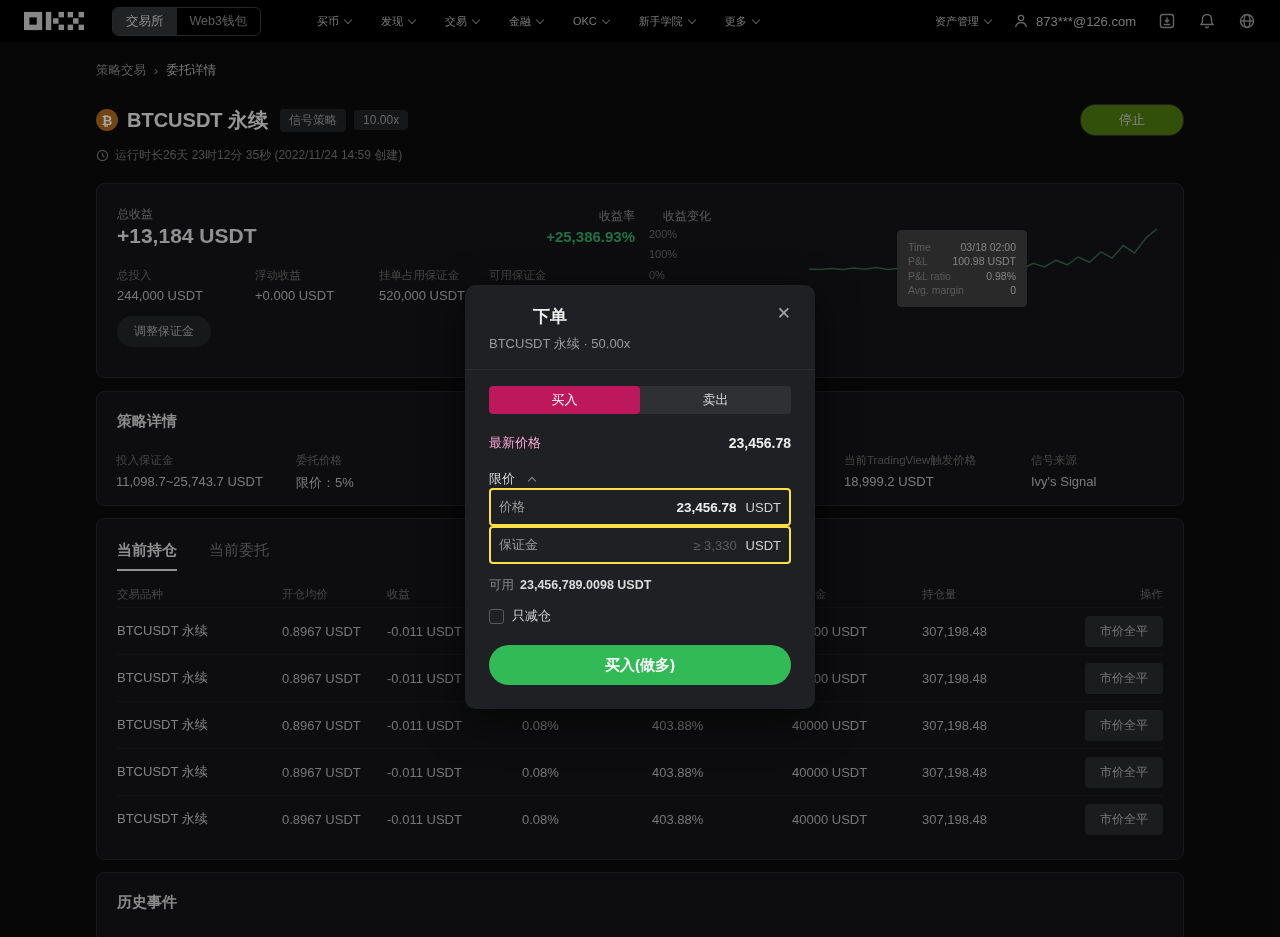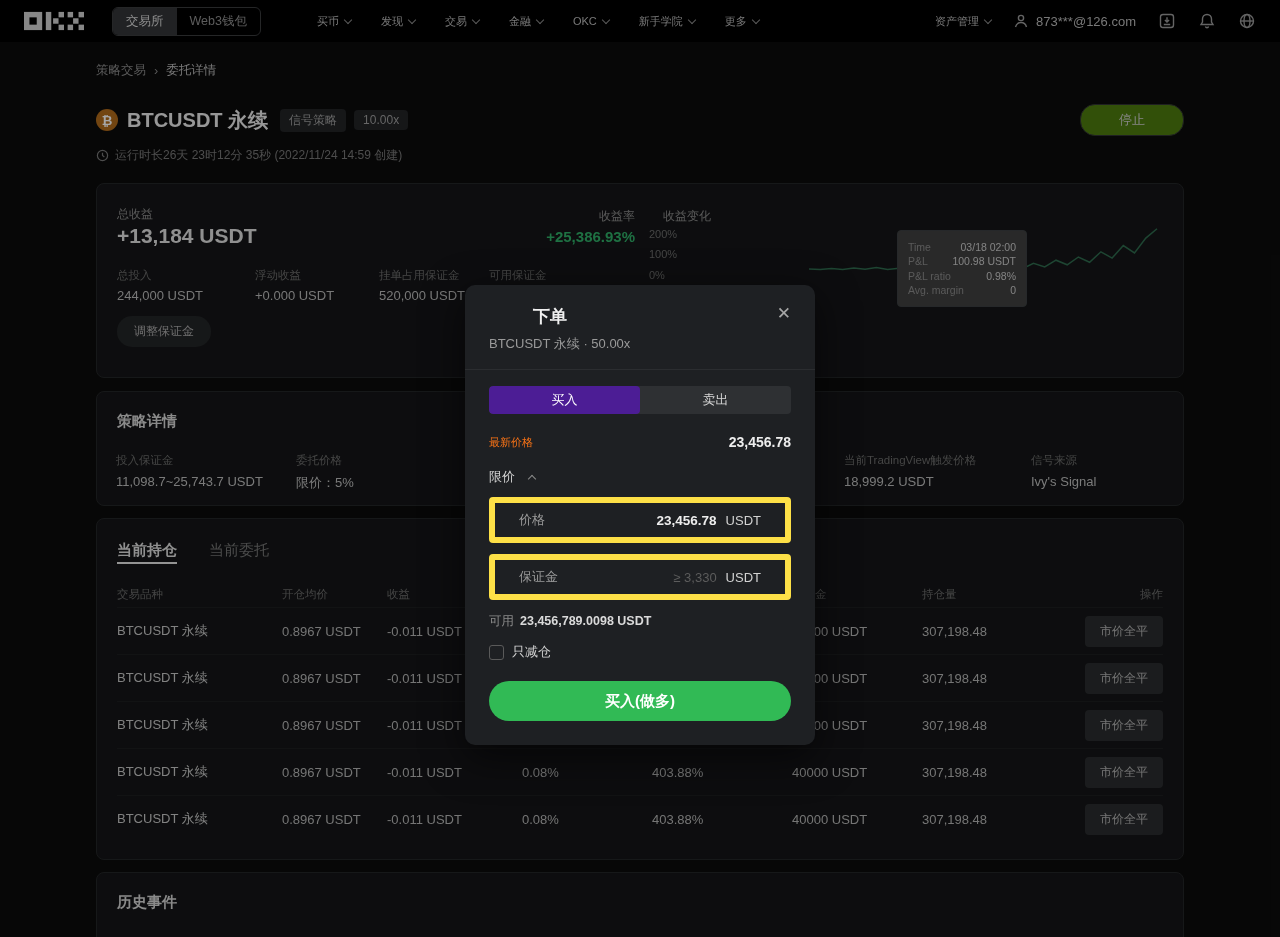--- a/index.html
+++ b/index.html
@@ -53,21 +53,21 @@
   .tooltip .tv{color:#c9c9c9;}
   
   #panel-strategy{top:391px;height:115px;}
   .panel-title{position:absolute;left:20px;top:20px;font-size:15px;font-weight:700;color:#d4d4d4;}
   .sd-item{position:absolute;top:61px;}
   .sd-item .s-l{font-size:11.5px;color:#6b6b6b;margin-bottom:6px;}
   .sd-item .s-v{font-size:13px;color:#bcbcbc;}
   
   #panel-positions{top:518px;height:342px;}
   .tabs{position:absolute;left:20px;top:22px;display:flex;gap:32px;}
-  .tab{font-size:15px;color:#747474;cursor:pointer;position:relative;padding-bottom:4px;}
+  .tab{font-size:15px;color:#747474;cursor:pointer;position:relative;padding-bottom:11px;}
   .tab.active{color:#dedede;font-weight:700;}
   .tab.active::after{content:"";position:absolute;left:0;right:0;bottom:0;height:2px;background:#e2e2e2;}
   .pos-grid{display:grid;grid-template-columns:165px 105px 135px 130px 140px 130px 150px 1fr;align-items:center;}
   .pos-head{position:absolute;left:20px;right:20px;top:68px;font-size:11.5px;color:#6b6b6b;}
   .pos-head .h:last-child{text-align:right;}
   .pos-rows{position:absolute;left:20px;right:20px;top:88px;}
   .pos-row{height:46px;border-top:1px solid #1d1e20;font-size:13px;color:#b4b4b4;}
   .pos-row .c0{color:#c6c6c6;}
   .pos-row .act{text-align:right;}
   .mk-btn{background:#2a2c2e;border-radius:4px;padding:7px 15px;font-size:12px;color:#b4b4b4;cursor:pointer;display:inline-block;}
@@ -77,27 +77,27 @@
   .overlay{position:absolute;inset:0;background:rgba(0,0,0,0.35);z-index:50;}
   .modal{position:absolute;left:465px;top:285px;width:350px;background:#1e2023;border-radius:10px;
          z-index:60;padding:20px 24px 24px;box-sizing:border-box;box-shadow:0 12px 40px rgba(0,0,0,.6);}
   .m-head{display:flex;justify-content:space-between;align-items:flex-start;margin-left:44px;}
   .m-title{font-size:17px;font-weight:700;color:#f0f0f0;}
   .m-close{font-size:17px;color:#a6a6a6;cursor:pointer;line-height:1;}
   .m-sub{margin-top:7px;font-size:13px;color:#9a9a9a;}
   .m-divider{margin:16px -24px 0;border-top:1px solid #2b2d30;}
   .m-tabs{margin-top:16px;display:flex;height:28px;background:#2e3033;border-radius:4px;overflow:hidden;}
   .m-tab{flex:1;display:flex;align-items:center;justify-content:center;font-size:13px;color:#d6d6d6;cursor:pointer;}
-  .m-tab.buy{background:#4c1d95;color:#fff;border-radius:4px;}
+  .m-tab.buy{background:#be185d;color:#fff;border-radius:4px;}
   .m-row{margin-top:20px;display:flex;justify-content:space-between;align-items:center;}
-  .m-lbl{font-size:11px;color:#f97316;}
+  .m-lbl{font-size:13px;color:#f9a8d4;}
   .m-price{font-size:14px;font-weight:700;color:#ededed;}
   .m-ordertype{margin-top:18px;display:flex;align-items:center;font-size:13px;color:#d2d2d2;gap:8px;cursor:pointer;}
-  .m-input{margin-top:11px;height:34px;border:6px solid #fde047;border-radius:4px;display:flex;
-           align-items:center;justify-content:space-between;padding:0 24px;cursor:text;}
+  .m-input{height:34px;border:2px solid #fde047;border-radius:4px;display:flex;
+           align-items:center;justify-content:space-between;padding:0 8px;cursor:text;}
   .m-input .in-l{font-size:13px;color:#9a9a9a;}
   .m-input .in-r{display:flex;align-items:center;gap:9px;}
   .m-input .in-v{font-size:13.5px;font-weight:700;color:#ededed;}
   .m-input .in-ph{font-size:13px;color:#5c5c5c;}
   .m-input .in-u{font-size:13px;color:#d2d2d2;}
   .m-avail{margin-top:13px;font-size:12.5px;}
   .m-avail .a-l{color:#8a8a8a;margin-right:6px;}
   .m-avail .a-v{color:#dadada;font-weight:600;}
   .m-reduce{margin-top:13px;display:flex;align-items:center;gap:8px;cursor:pointer;}
   .checkbox{width:13px;height:13px;border:1.4px solid #5a5a5a;border-radius:3px;}

